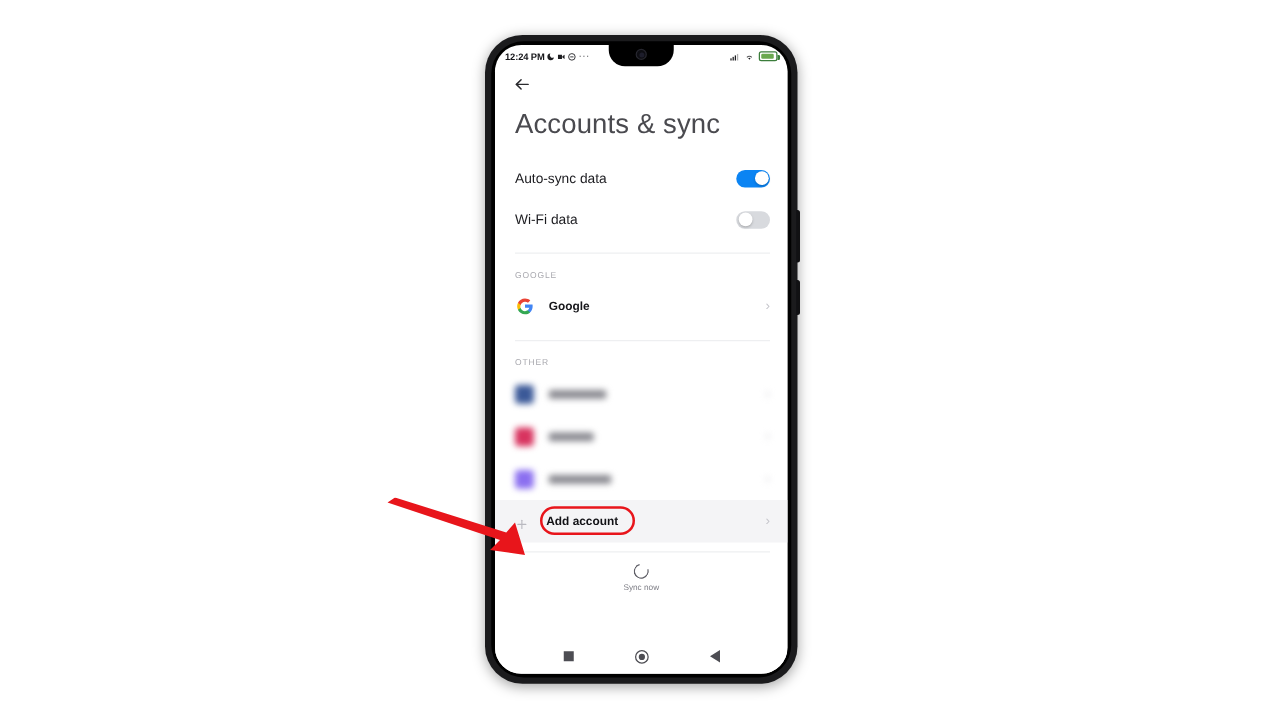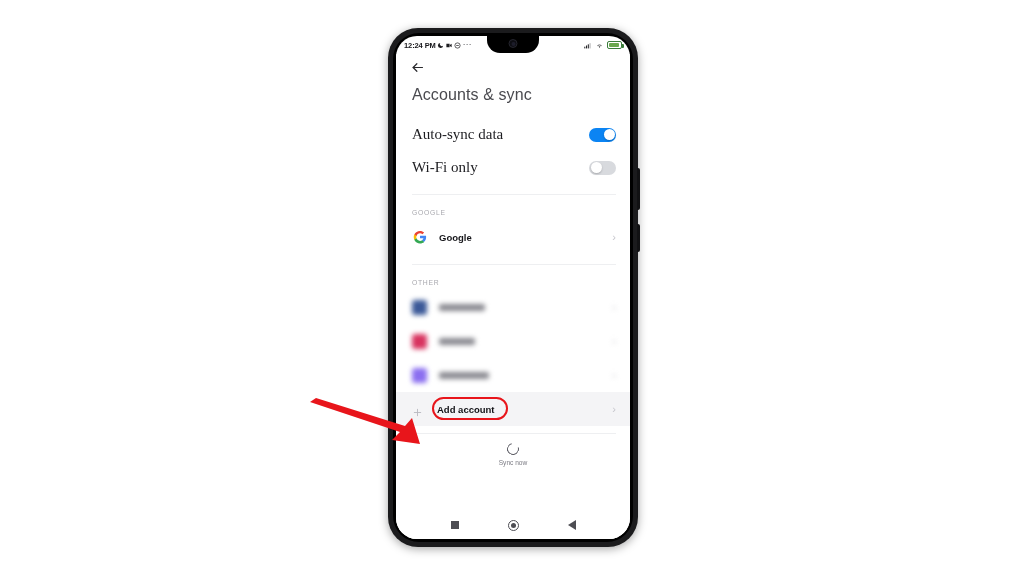--- a/index.html
+++ b/index.html
@@ -132,34 +132,34 @@
     top: 18px; left: 0; right: 0; bottom: 0;
     background: #ffffff;
     display: flex;
     flex-direction: column;
   }
 
   #back-arrow-row { height: 26px; display: flex; align-items: center; padding-left: 14px; }
   #back-arrow { width: 15px; height: 15px; color: #2a2a2e; }
 
   #page-title {
-    font-size: 16px;
+    font-size: 22px;
     color: #4a4a4f;
     font-weight: normal;
     padding: 6px 0 14px 16px;
     letter-spacing: 0.1px;
   }
 
   .settings-row {
     display: flex;
     align-items: center;
     padding: 0 14px 0 16px;
     height: 33px;
   }
-  .row-label { font-size: 15px; color: #1c1c20; flex: 1; font-weight: 500; font-family: Liberation Serif, serif; }
+  .row-label { font-size: 11px; color: #1c1c20; flex: 1; font-weight: 500; }
 
   
   .toggle {
     width: 27px; height: 14px; border-radius: 8px;
     position: relative; flex-shrink: 0;
   }
   .toggle.on  { background: #0b84f3; }
   .toggle.off { background: #d8dade; }
   .toggle .knob {
     position: absolute; top: 1.5px;
@@ -340,21 +340,21 @@
       <div id="page-title">Accounts &amp; sync</div>
 
       <div class="settings-row">
         <span class="row-label">Auto-sync data</span>
         <span class="toggle on">
           <span class="knob"></span>
         </span>
       </div>
 
       <div class="settings-row">
-        <span class="row-label">Wi-Fi only</span>
+        <span class="row-label">Wi-Fi data</span>
         <span class="toggle off">
           <span class="knob"></span>
         </span>
       </div>
 
       <div class="divider"></div>
 
       <div class="section-header">GOOGLE</div>
       <div class="account-row">
         <span class="account-icon">

